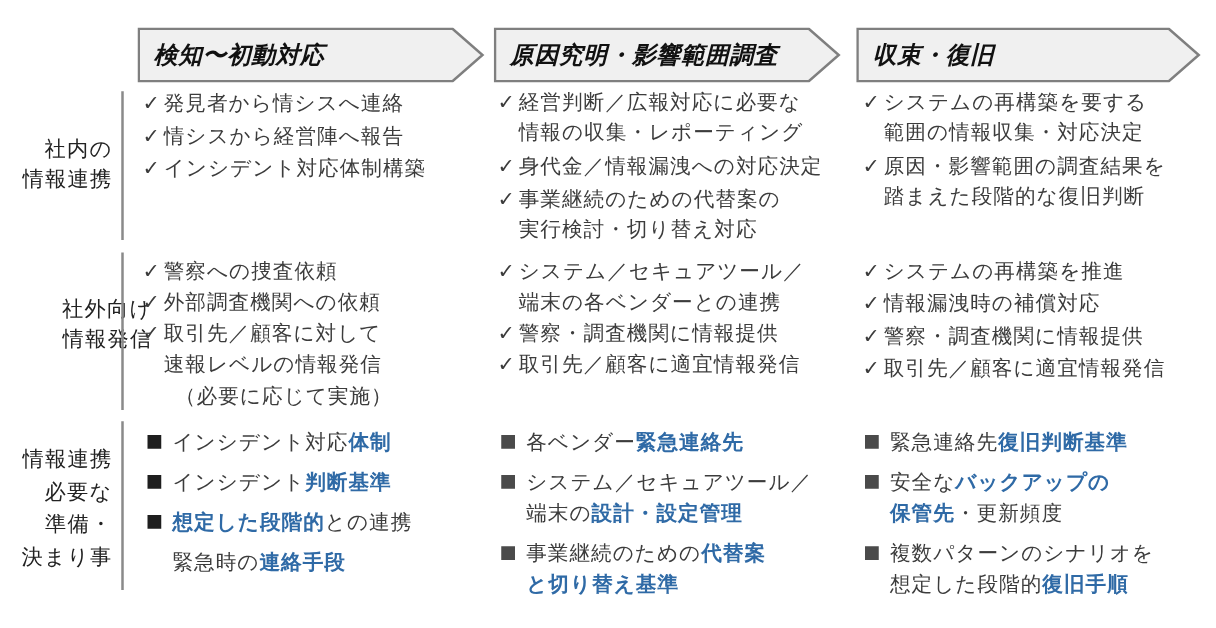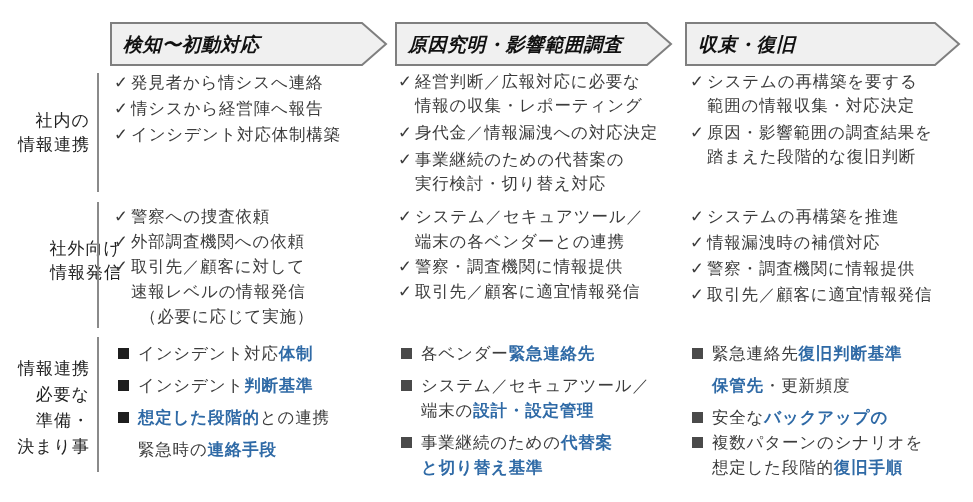--- a/index.html
+++ b/index.html
@@ -134,17 +134,17 @@
 </div>
 <div class="cell prep" style="left:401px;top:341px;">
   <div class="item"><span class="sq gray"></span><span>各ベンダー</span><span class="hl">緊急連絡先</span></div>
   <div class="item two"><span class="sq gray"></span><span>システム／セキュアツール／</span></div>
   <div class="item" style="padding-left:20px;"><span>端末の</span><span class="hl">設計・設定管理</span></div>
   <div class="item two"><span class="sq gray"></span><span>事業継続のための</span><span class="hl">代替案</span></div>
   <div class="item" style="padding-left:20px;"><span class="hl">と切り替え基準</span></div>
 </div>
 <div class="cell prep" style="left:692px;top:341px;">
   <div class="item"><span class="sq gray"></span><span>緊急連絡先</span><span class="hl">復旧判断基準</span></div>
+  <div class="item two"><span class="sq gray"></span><span>安全な</span><span class="hl">バックアップの</span></div>
   <div class="item" style="padding-left:20px;"><span class="hl">保管先</span><span>・更新頻度</span></div>
-  <div class="item two"><span class="sq gray"></span><span>安全な</span><span class="hl">バックアップの</span></div>
   <div class="item two"><span class="sq gray"></span><span>複数パターンのシナリオを</span></div>
   <div class="item" style="padding-left:20px;"><span>想定した段階的</span><span class="hl">復旧手順</span></div>
 </div>
 
 </body></html>

